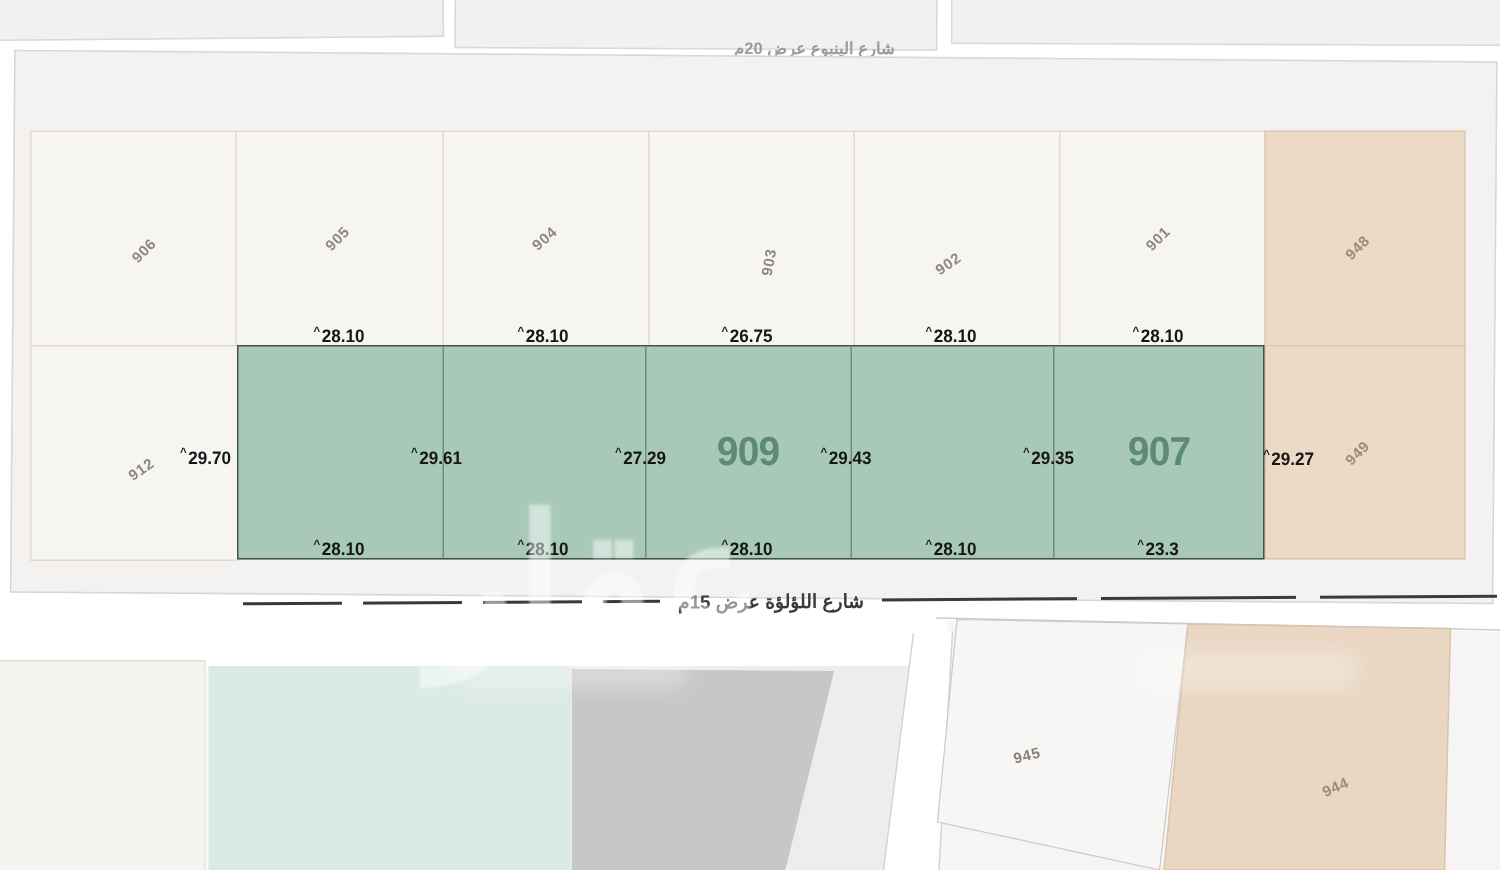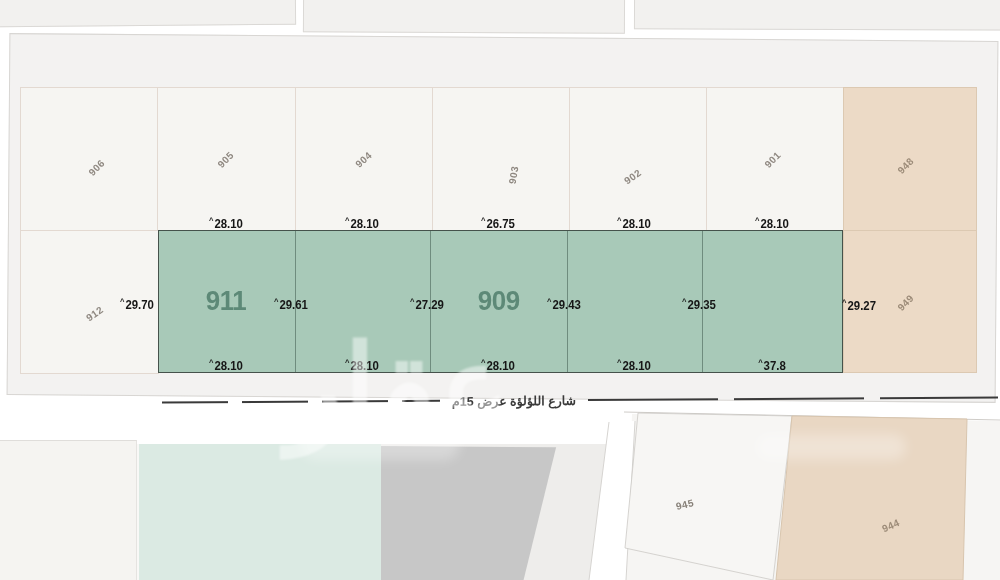--- a/index.html
+++ b/index.html
@@ -48,20 +48,21 @@
 </style>
 </head>
 <body>
 
 <div id="canvas">
 
   <div class="abs top-block" style="left:-4px;top:-7px;width:298px;height:31px;transform:rotate(-0.5deg);"></div>
   <div class="abs top-block" style="left:303px;top:-9px;width:320px;height:40px;transform:rotate(0.3deg);"></div>
   <div class="abs top-block" style="left:634px;top:-9px;width:372px;height:37px;transform:rotate(0.2deg);"></div>
 
+  <div class="abs road-label-top" style="left:413px;top:26px;">شارع الينبوع عرض 20م</div>
 
   <div class="abs main-block" style="left:8px;top:37px;width:987px;height:360px;transform:rotate(0.45deg);"></div>
 
   <div class="abs parcel" style="left:20px;top:87px;width:138px;height:144px;"></div>
   <div class="abs parcel" style="left:157px;top:87px;width:139px;height:144px;"></div>
   <div class="abs parcel" style="left:295px;top:87px;width:138px;height:144px;"></div>
   <div class="abs parcel" style="left:432px;top:87px;width:138px;height:144px;"></div>
   <div class="abs parcel" style="left:569px;top:87px;width:138px;height:144px;"></div>
   <div class="abs parcel" style="left:706px;top:87px;width:138px;height:144px;"></div>
   <div class="abs parcel beige" style="left:843px;top:87px;width:134px;height:144px;"></div>
@@ -79,38 +80,38 @@
   <div class="abs pid" style="left:73px;top:307px;transform:rotate(-35deg);">912</div>
   <div class="abs pid tan" style="left:884px;top:296px;transform:rotate(-45deg);">949</div>
 
   <div class="abs green-row" style="left:158px;top:230px;width:685px;height:143px;">
     <div class="green-div" style="left:136px;"></div>
     <div class="green-div" style="left:271px;"></div>
     <div class="green-div" style="left:408px;"></div>
     <div class="green-div" style="left:543px;"></div>
   </div>
 
-  <div class="green-plot" style="left:158px;width:137px;">
-    <span class="green-num">911</span>
-    </div>
   <div class="green-plot" style="left:430px;width:137px;">
     <span class="green-num">909</span>
+    </div>
+  <div class="green-plot" style="left:702px;width:141px;">
+    <span class="green-num">907</span>
     </div>
 
   <div class="abs dim" style="left:184px;top:213px;"><span class="caret">^</span><span>28.10</span></div>
   <div class="abs dim" style="left:320px;top:213px;"><span class="caret">^</span><span>28.10</span></div>
   <div class="abs dim" style="left:456px;top:213px;"><span class="caret">^</span><span>26.75</span></div>
   <div class="abs dim" style="left:592px;top:213px;"><span class="caret">^</span><span>28.10</span></div>
   <div class="abs dim" style="left:730px;top:213px;"><span class="caret">^</span><span>28.10</span></div>
 
   <div class="abs dim" style="left:184px;top:355px;"><span class="caret">^</span><span>28.10</span></div>
   <div class="abs dim" style="left:320px;top:355px;"><span class="caret">^</span><span>28.10</span></div>
   <div class="abs dim" style="left:456px;top:355px;"><span class="caret">^</span><span>28.10</span></div>
   <div class="abs dim" style="left:592px;top:355px;"><span class="caret">^</span><span>28.10</span></div>
-  <div class="abs dim" style="left:730px;top:355px;"><span class="caret">^</span><span>37.8</span></div>
+  <div class="abs dim" style="left:730px;top:355px;"><span class="caret">^</span><span>23.3</span></div>
 
   <div class="abs dim" style="left:95px;top:294px;"><span class="caret">^</span><span>29.70</span></div>
   <div class="abs dim" style="left:249px;top:294px;"><span class="caret">^</span><span>29.61</span></div>
   <div class="abs dim" style="left:385px;top:294px;"><span class="caret">^</span><span>27.29</span></div>
   <div class="abs dim" style="left:522px;top:294px;"><span class="caret">^</span><span>29.43</span></div>
   <div class="abs dim" style="left:657px;top:294px;"><span class="caret">^</span><span>29.35</span></div>
   <div class="abs dim" style="left:840px;top:295px;text-align:left;"><span class="caret">^</span><span>29.27</span></div>
 
   <div class="abs road-bottom" style="left:162px;top:392px;width:836px;transform:rotate(-0.35deg);">
     <div class="dash1"></div>

